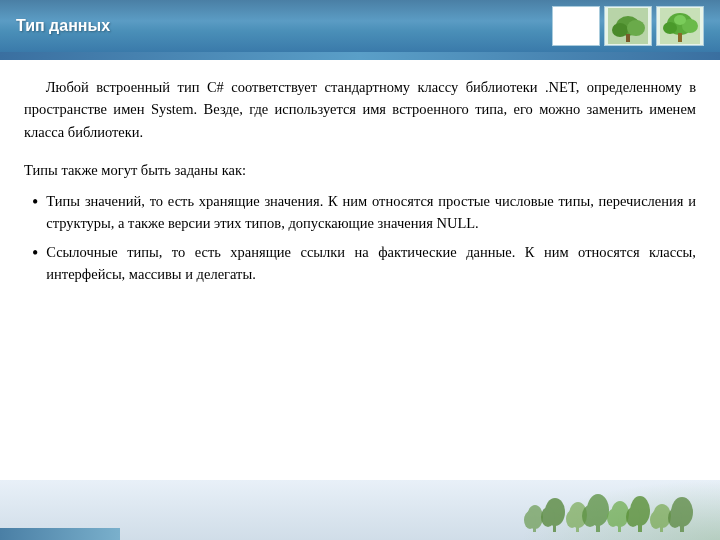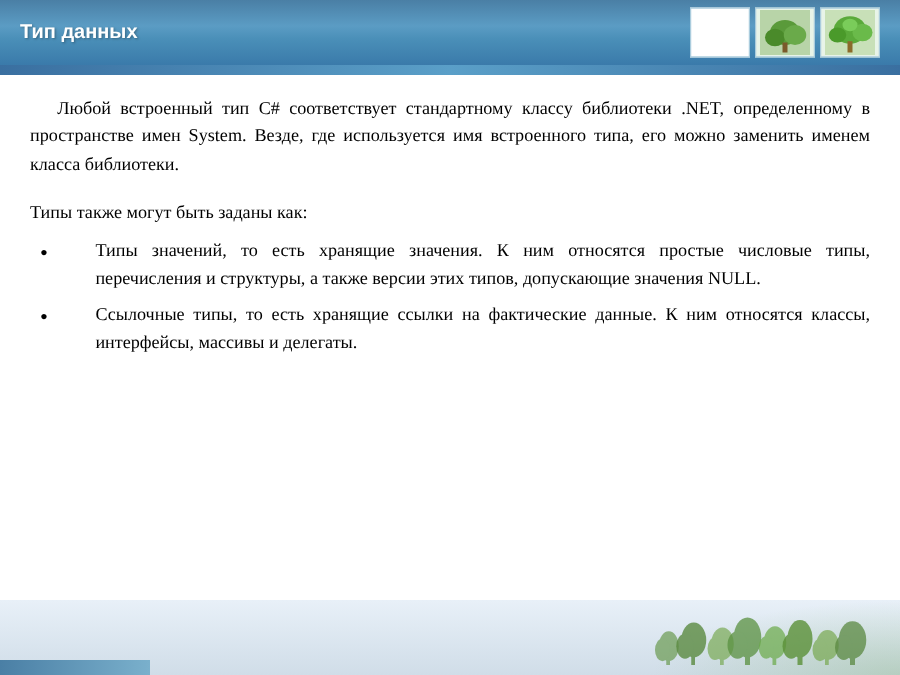--- a/index.html
+++ b/index.html
@@ -110,21 +110,20 @@
 
     .bullet-dot {
       flex-shrink: 0;
       font-size: 18px;
       line-height: 1.4;
       padding-left: 8px;
     }
 
     .bullet-text {
       flex: 1;
-      margin-left: 30px;
     }
 
     
     .bottom-area {
       height: 60px;
       background: linear-gradient(to bottom, #e8f0f8, #d0dde8);
       position: relative;
       overflow: hidden;
       flex-shrink: 0;
     }

